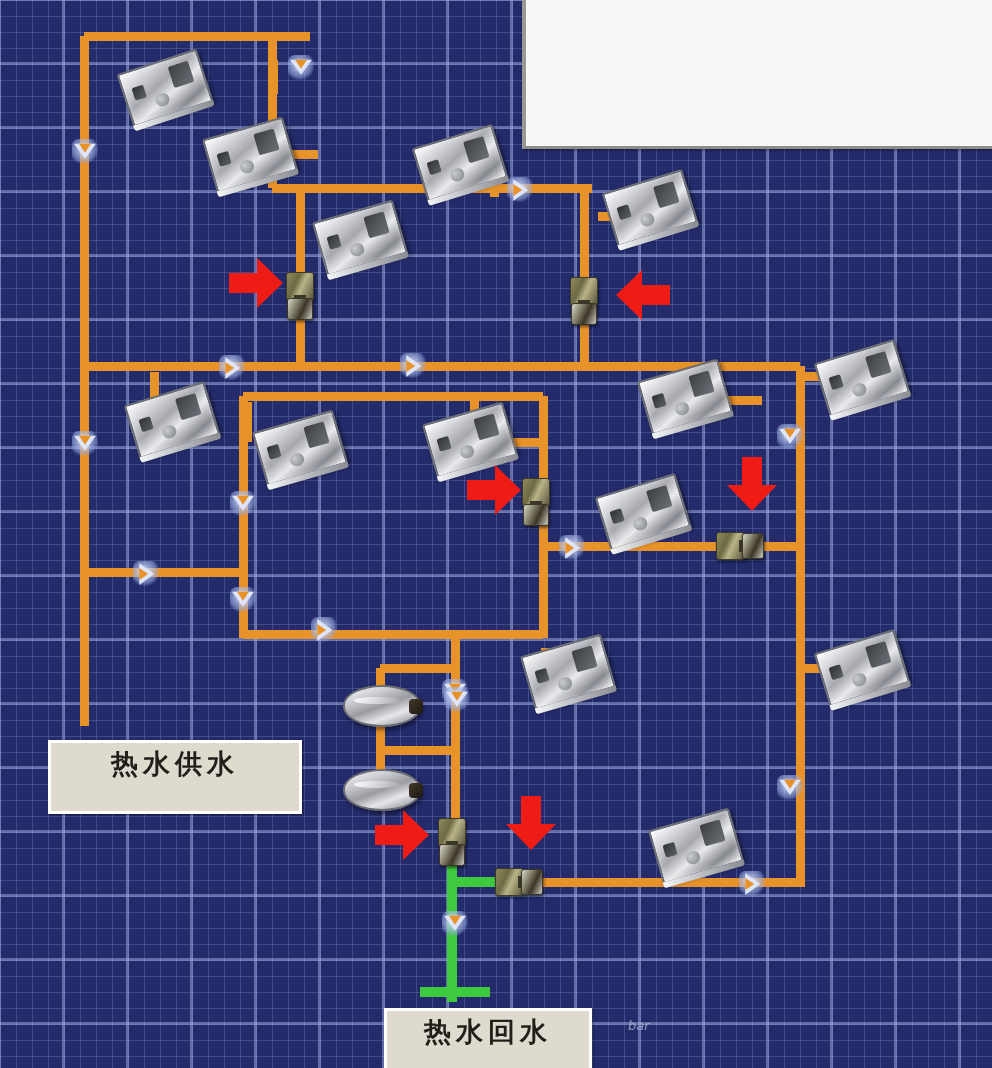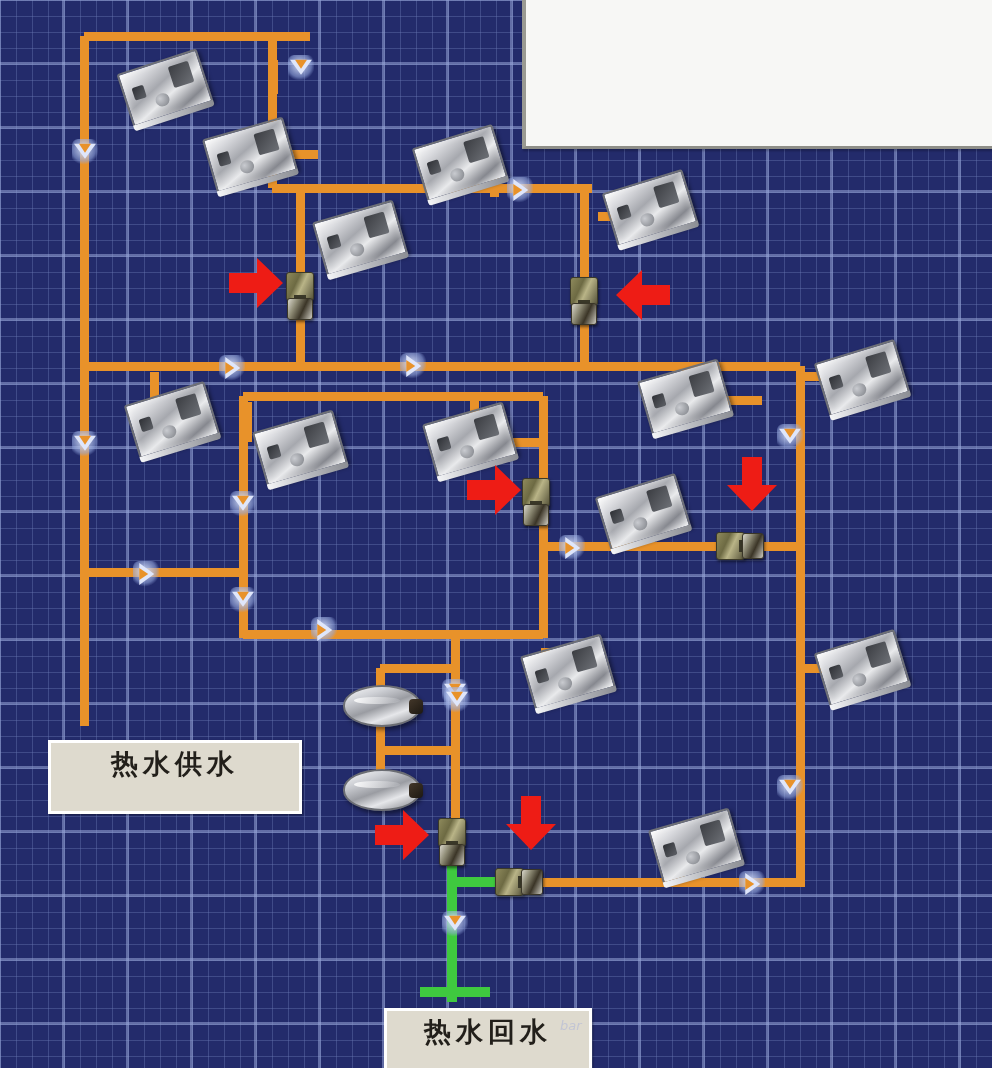--- a/index.html
+++ b/index.html
@@ -524,15 +524,15 @@
       <div class="red-arrow" style="left: 402px; top: 835px; transform: rotate(0deg);">
         <svg viewBox="0 0 58 56">
           <path d="M2 18 L30 18 L30 3 L56 28 L30 53 L30 38 L2 38 Z" fill="#ee1c15"></path>
         </svg>
       </div>
     </div>
 
   <div class="plate" id="plate-supply" style="left: 48px; top: 740px; width: 248px; height: 52px;">热水供水</div>
   <div class="plate" id="plate-return" style="left: 384px; top: 1008px; width: 202px; height: 52px;">热水回水</div>
 
-  <div class="tiny-note" id="tiny-note" style="left: 560px; top: 1018px;">bar</div>
+  <div class="tiny-note" id="tiny-note" style="left: 628px; top: 1018px;">bar</div>
 
 </div>
 
 </body></html>

